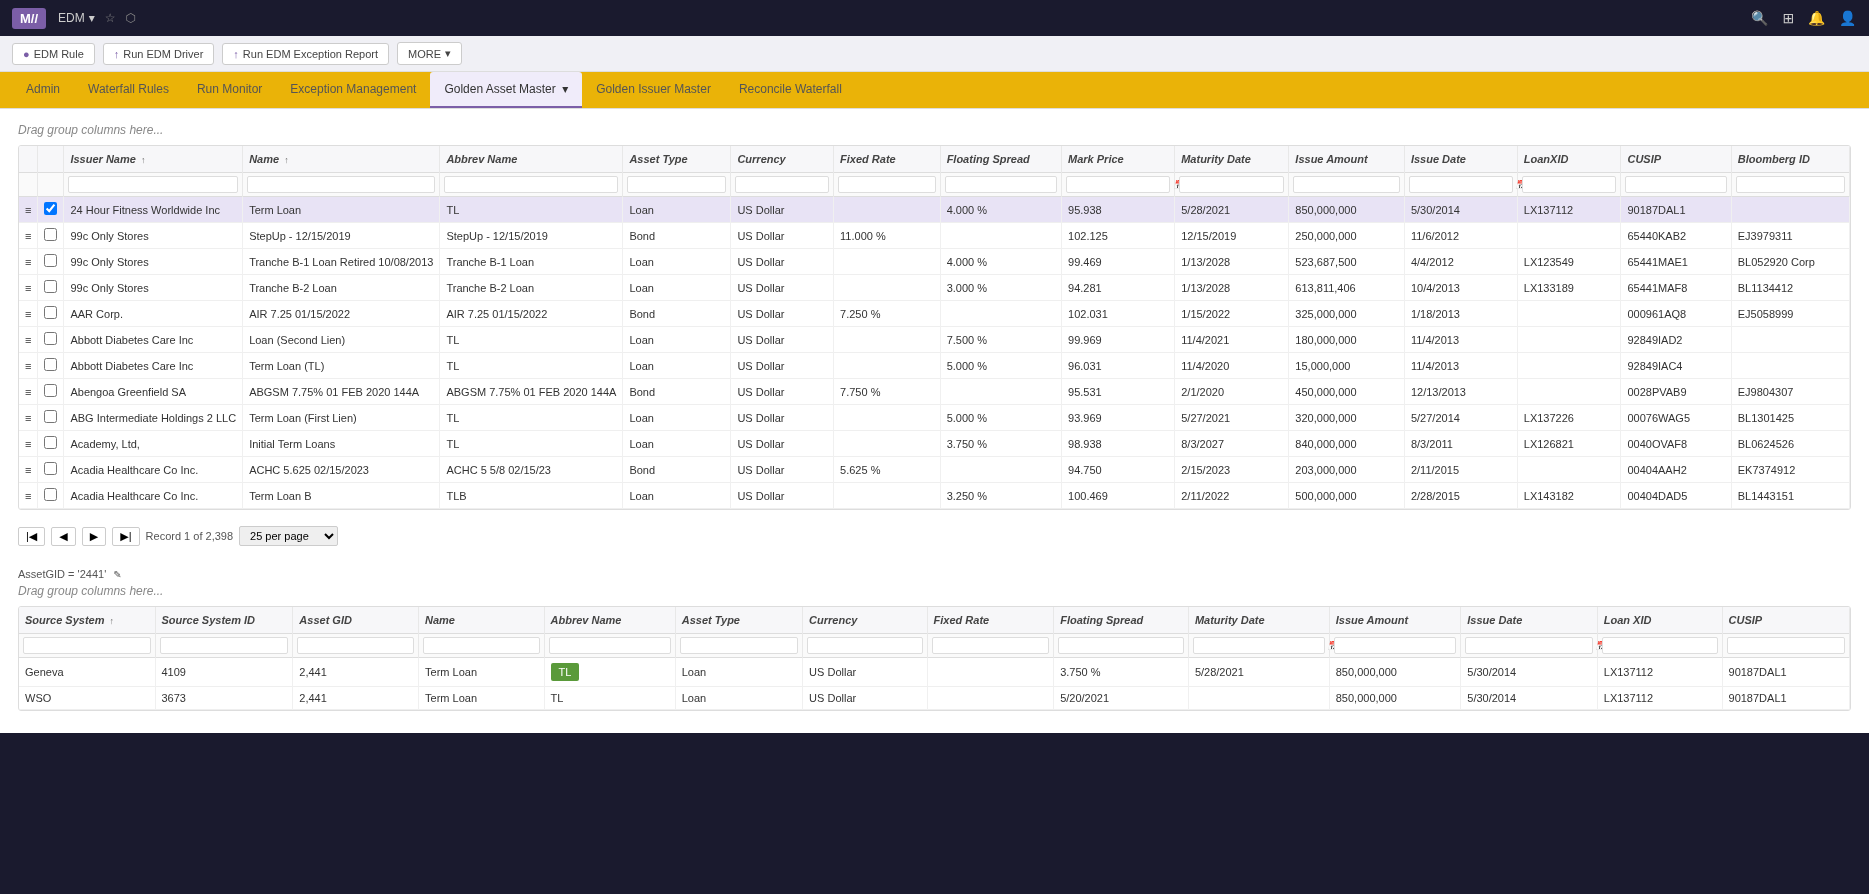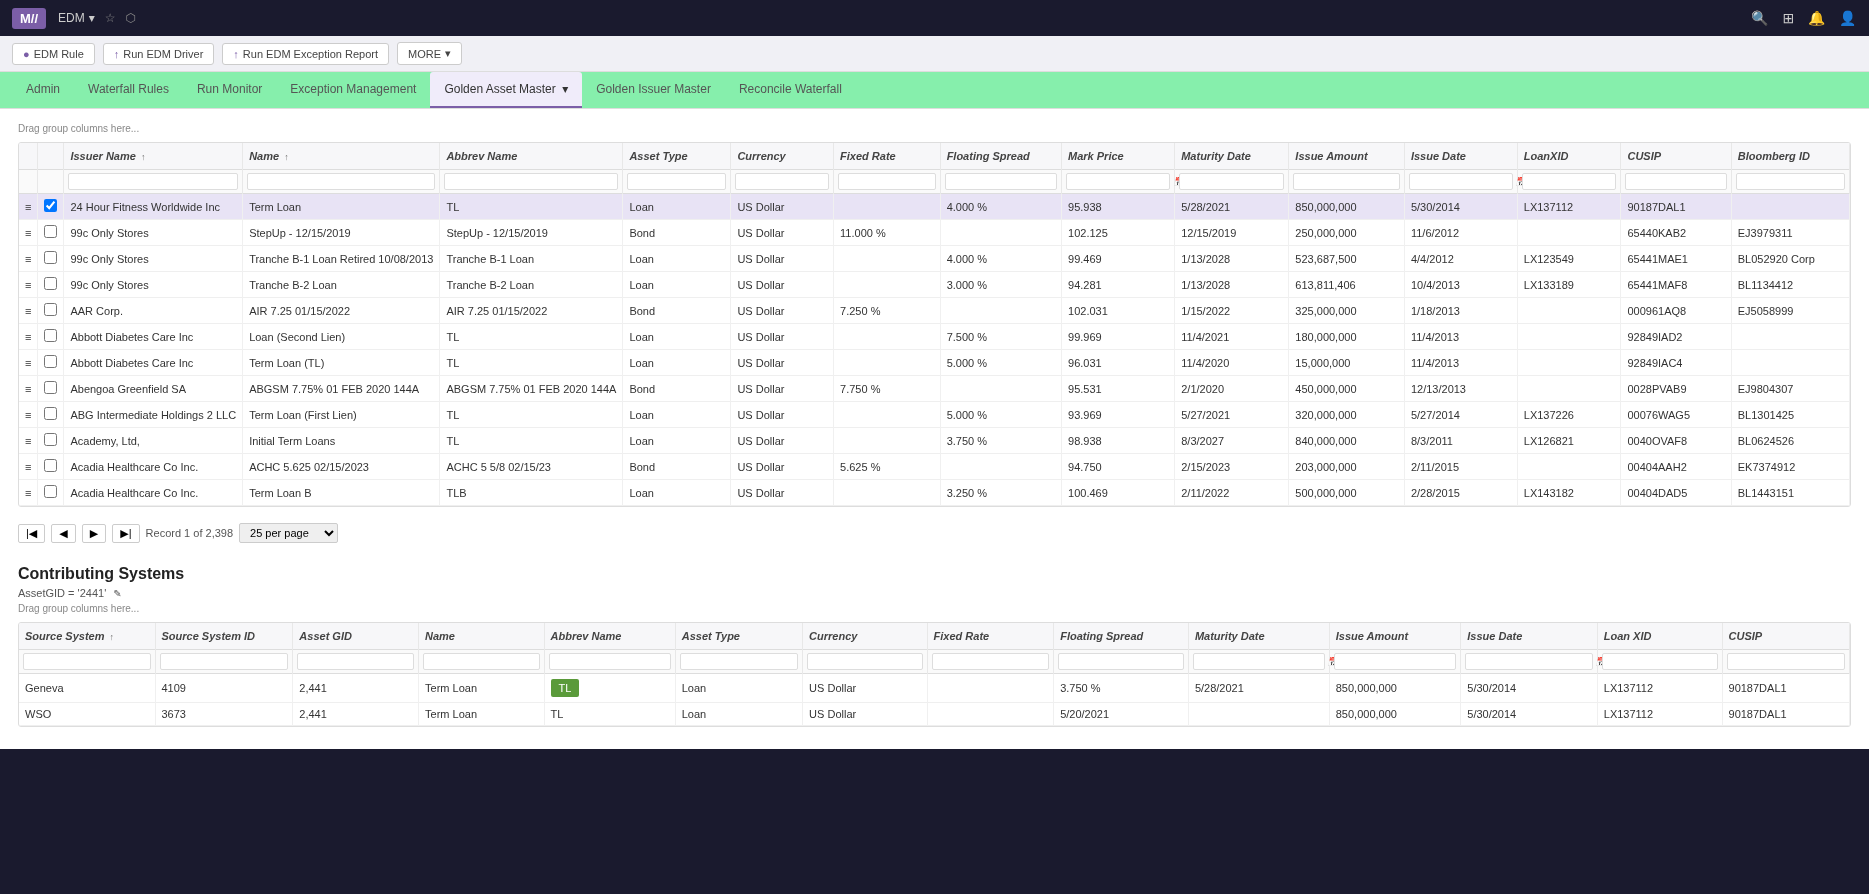--- a/index.html
+++ b/index.html
@@ -56,21 +56,21 @@
       border-radius: 3px;
       background: white;
       cursor: pointer;
       font-size: 11px;
       color: #444;
     }
     .action-btn .icon { color: #7b5ea7; }
 
     
     .nav-tabs {
-      background: #86efac;
+      background: #eab308;
       border-bottom: 1px solid #ddd;
       display: flex;
       align-items: center;
       padding: 0 12px;
     }
     .nav-tab {
       padding: 10px 14px;
       cursor: pointer;
       font-size: 12px;
       color: #555;
@@ -91,23 +91,24 @@
       min-height: 600px;
     }
 
     .section-title {
       font-size: 16px;
       font-weight: 600;
       color: #222;
       margin-bottom: 4px;
     }
     .drag-hint {
-      font-size: 10px;
+      font-size: 12px;
       color: #888;
       margin-bottom: 8px;
+      font-style: italic;
     }
 
     
     .data-table-wrapper {
       border: 1px solid #ddd;
       border-radius: 3px;
       overflow: hidden;
       margin-bottom: 8px;
     }
     .data-table {
@@ -525,21 +526,20 @@
       <span>Record 1 of 2,398</span>
       <select class="page-select">
         <option>25 per page</option>
         <option>50 per page</option>
         <option>100 per page</option>
       </select>
     </div>
   </div>
 
   <div class="section2">
-    <h2 class="section-title">Contributing Systems</h2>
     <div class="assetgid-label">
       <span>AssetGID = '2441'</span>
       <span style="margin-left:4px; font-size:10px;">✎</span>
     </div>
     <div class="drag-hint">Drag group columns here...</div>
 
     <div class="data-table-wrapper">
       <table class="data-table">
         <thead>
           <tr>

